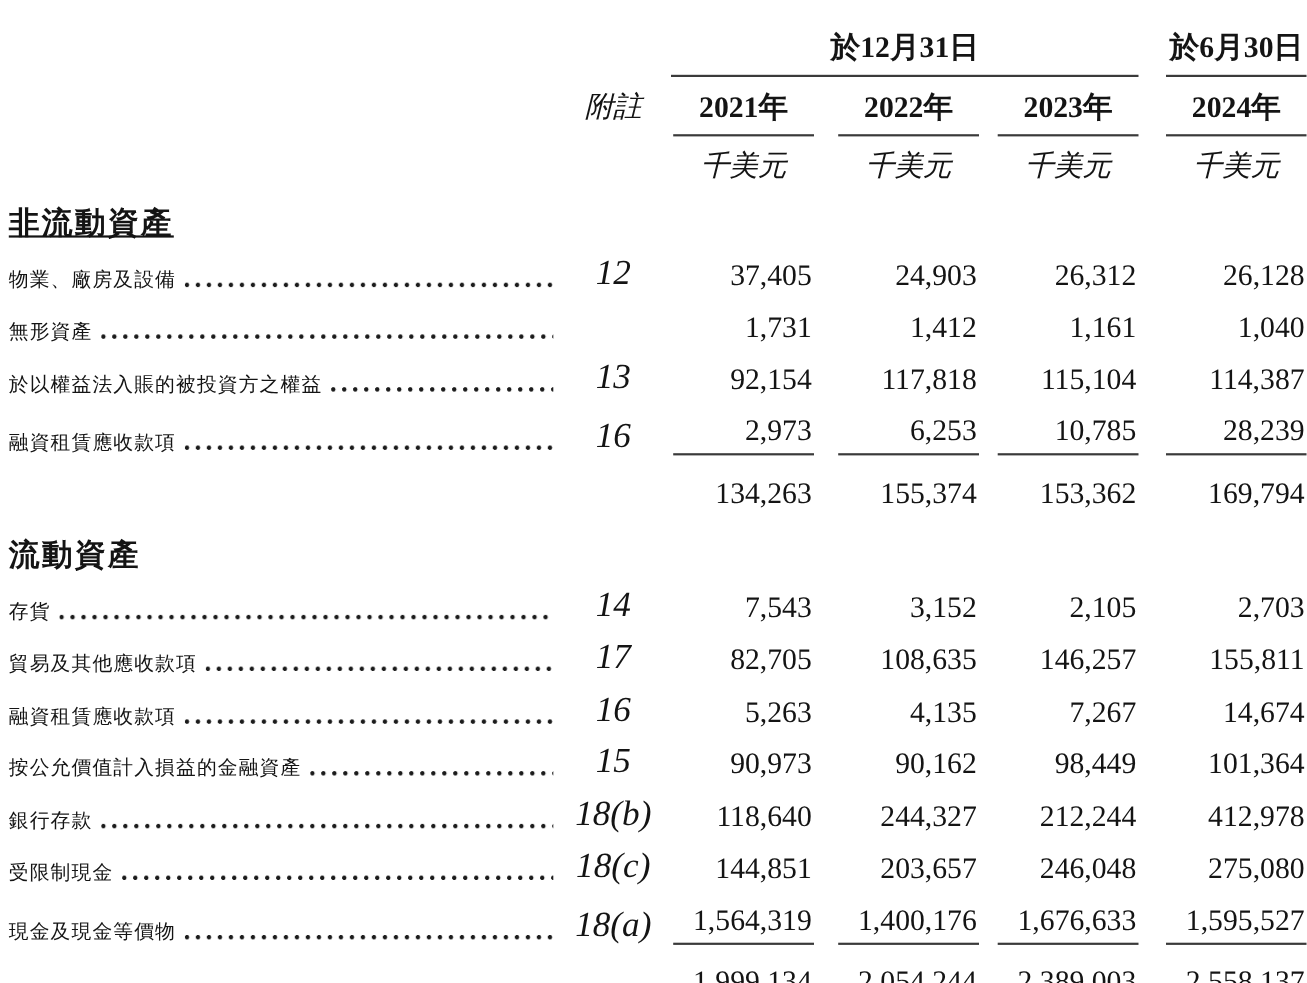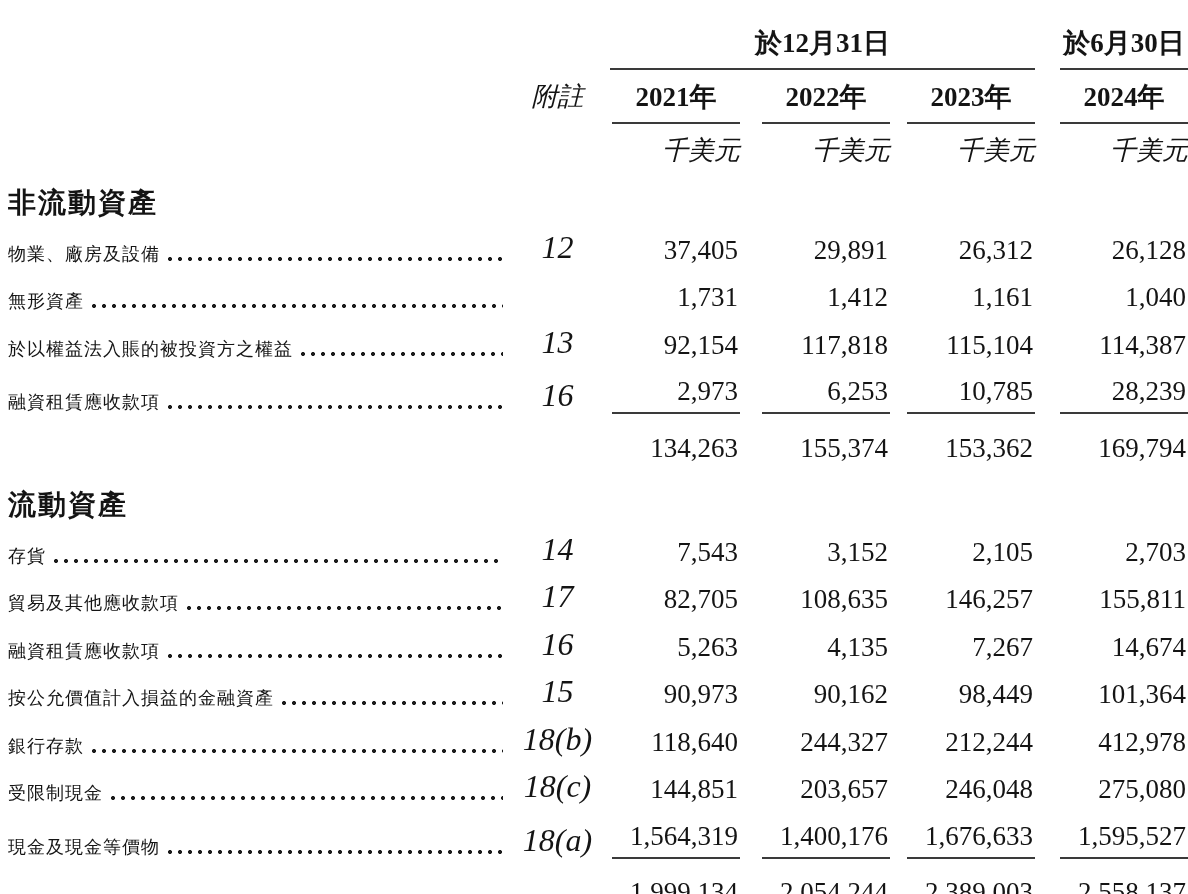--- a/index.html
+++ b/index.html
@@ -36,27 +36,27 @@
   .note-hdr { text-align:center; font-style:italic; font-size:26px; padding-bottom:10px; }
   .yb {
     display:block; width:128px; margin-left:auto;
     text-align:center; font-weight:bold; font-size:27px;
     border-bottom:2px solid #3a3a3a; padding-bottom:7px; white-space:nowrap;
   }
 
   .hdr-units { height:48px; align-items:end; }
   .ub {
     display:block; width:128px; margin-left:auto;
-    text-align:right; font-style:italic; font-size:26px; white-space:nowrap;
+    text-align:center; font-style:italic; font-size:26px; white-space:nowrap;
     padding-bottom:4px;
   }
 
   
   .sec-title-wrap { display:flex; align-items:flex-end; }
-  .sec1-wrap { height:52px; }
+  .sec1-wrap { height:52px;text-decoration:underline; }
   .sec2-wrap { height:60px; }
   .sec-title {
     font-family:"Liberation Sans", sans-serif;
     font-weight:700; font-size:28px;
     padding-left:8px; padding-bottom:2px; letter-spacing:2px;
   }
 
   
   .row { align-items:end; height:47.5px; padding-bottom:6px; }
   .row.rule { padding-bottom:0; }
@@ -140,21 +140,21 @@
   <div class="grid row">
     <div class="lbl">
       <span class="txt">物業、廠房及設備</span>
       <span class="leader"></span>
     </div>
     <div class="n">12</div>
     <div>
         <span class="nb">37,405</span>
       </div>
     <div>
-        <span class="nb">29,891</span>
+        <span class="nb">24,903</span>
       </div>
     <div>
         <span class="nb">26,312</span>
       </div>
     <div>
         <span class="nb">26,128</span>
       </div>
   </div>
 
   <div class="grid row">

